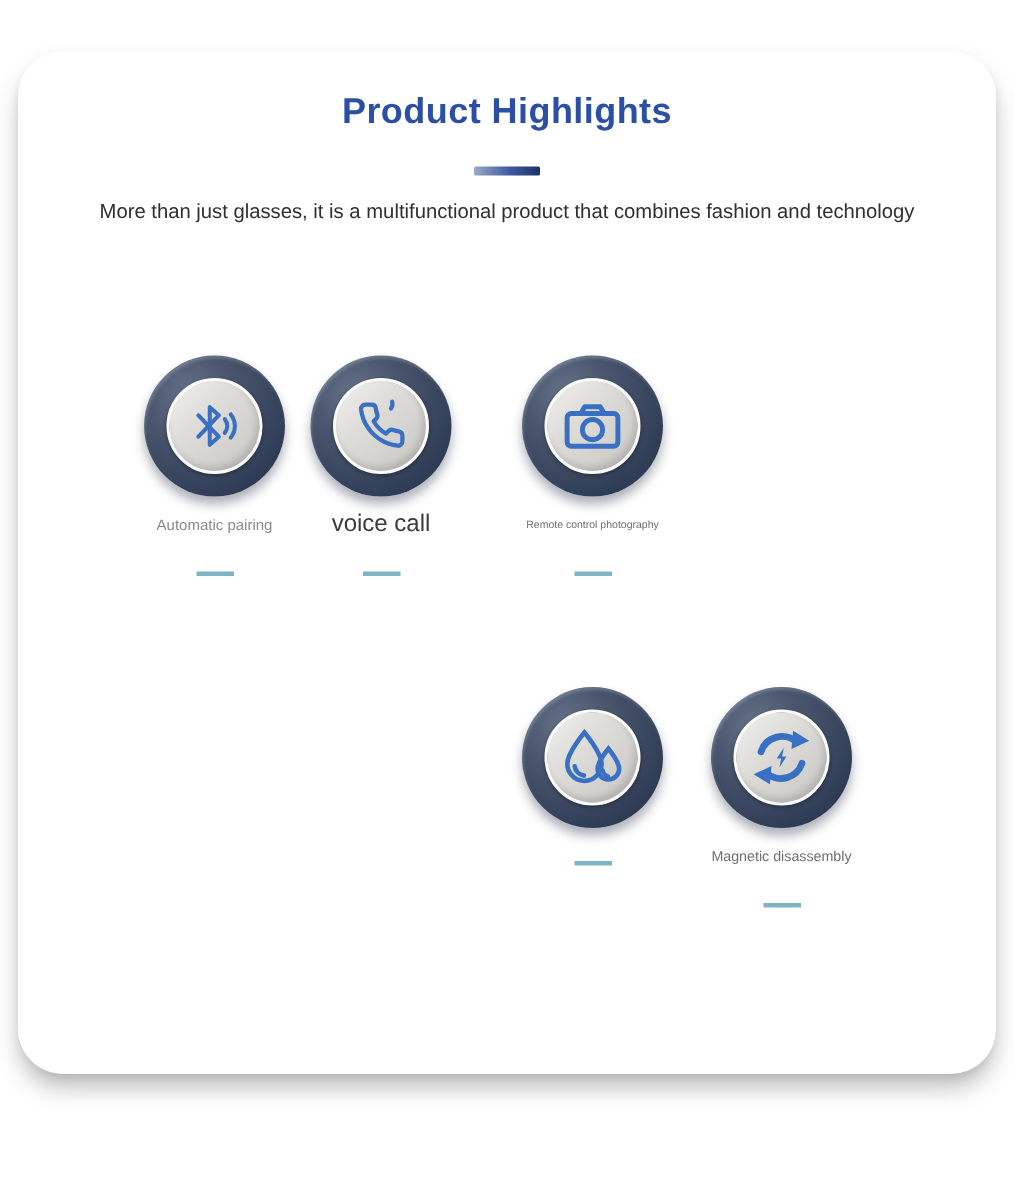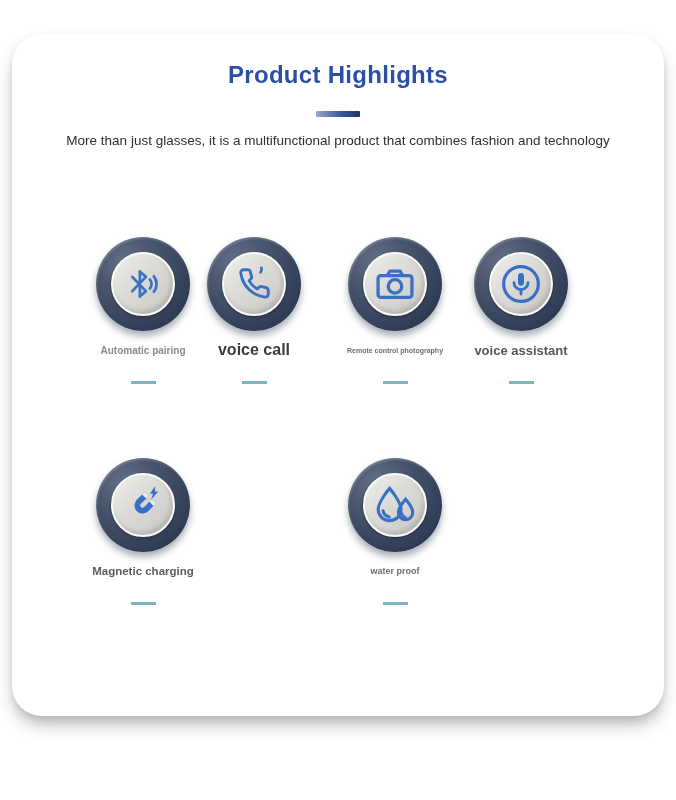--- a/index.html
+++ b/index.html
@@ -19,21 +19,21 @@
   .divider {
     position:absolute; top:77px; left:50%; transform:translateX(-50%);
     width:44px; height:6px; border-radius:1px;
     background:linear-gradient(90deg,#9aa8c2 0%, #3c59a0 55%, #1d3368 100%);
   }
   .subtitle {
     position:absolute; top:99px; left:0; width:100%;
     text-align:center; font-size:13.5px; color:#2f2f2f;
   }
 
-  .item { position:absolute; width:130px; text-align:left;font-weight:bold; }
+  .item { position:absolute; width:130px; text-align:left; }
 
   .btn {
     width:94px; height:94px; margin:0 auto; border-radius:50%;
     background:radial-gradient(circle at 32% 28%, #67748c 0%, #4a576f 30%, #313e57 72%, #232e45 100%);
     box-shadow:0 5px 7px rgba(45,55,75,0.40), inset 1px 2px 2px rgba(255,255,255,0.18);
     display:flex; align-items:center; justify-content:center;
   }
   .btn-face {
     width:64px; height:64px; border-radius:50%;
     background:linear-gradient(135deg,#f0f0ee 0%, #dddcd9 40%, #c8c7c3 100%);
@@ -105,69 +105,51 @@
               <path d="M7.5 6.2 L9 3.6 H15 L16.5 6.2"></path>
               <circle cx="12" cy="12.4" r="3.9"></circle>
             </svg>
           </span>
         </div>
       </div>
       <div class="label lbl-c">Remote control photography</div>
       <div class="dash"></div>
     </div>
 
-    <div class="item" style="left:444px; top:203px;">
-      <div class="btn">
-        <div class="btn-face">
-          <span>
-            <svg width="40" height="40" viewBox="0 0 24 24" stroke="#3a70c4" fill="none" stroke-width="1.9" stroke-linecap="round">
-              <circle cx="12" cy="12" r="10.4"></circle>
-              <rect x="10.2" y="5.4" width="3.6" height="7.6" rx="1.8" fill="#3a70c4" stroke="none"></rect>
-              <path d="M7.8 11.2 a4.2 4.2 0 0 0 8.4 0" stroke-width="1.7"></path>
-              <line x1="12" y1="15.4" x2="12" y2="18" stroke-width="1.7"></line>
-            </svg>
-          </span>
-        </div>
-      </div>
-      <div class="label lbl-d">voice assistant</div>
-      <div class="dash"></div>
-    </div>
 
-    <div class="item" style="left:66px; top:424px;">
-      <div class="btn">
-        <div class="btn-face">
-          <span>
-            <svg width="42" height="42" viewBox="0 0 26 26">
-              <g transform="rotate(45 12 14)">
-                <path d="M7 6 L7 13 A5 5 0 0 0 17 13 L17 6 L13.4 6 L13.4 13 A1.4 1.4 0 0 1 10.6 13 L10.6 6 Z" fill="#3a70c4"></path>
-                <rect x="7" y="6" width="3.6" height="2.4" fill="#eceae6"></rect>
-                <rect x="13.4" y="6" width="3.6" height="2.4" fill="#eceae6"></rect>
-              </g>
-              <polygon points="20.6,1.2 17.2,6 19.2,6 18,9.8 22.4,4.7 20.4,4.7" fill="#3a70c4"></polygon>
-            </svg>
-          </span>
-        </div>
-      </div>
-      <div class="label lbl-e">Magnetic charging</div>
-      <div class="dash"></div>
-    </div>
 
 
     <div class="item" style="left:318px; top:424px;">
       <div class="btn">
         <span>
           <span class="btn-face" style="display:flex;">
             <svg width="44" height="40" viewBox="0 0 27 24" stroke="#3a70c4" fill="none" stroke-width="1.9" stroke-linecap="round">
               <path d="M10.2 1.8 C10.2 1.8 3.2 10 3.2 14.6 A7 7 0 0 0 17.2 14.6 C17.2 10 10.2 1.8 10.2 1.8 Z"></path>
               <path d="M6.2 15.6 A4.6 4.6 0 0 0 10 19.4"></path>
               <path d="M20 8.4 C20 8.4 15.6 13.6 15.6 16.6 A4.4 4.4 0 0 0 24.4 16.6 C24.4 13.6 20 8.4 20 8.4 Z"></path>
               <path d="M17.8 17.2 A2.6 2.6 0 0 0 19.9 19.6" stroke-width="1.6"></path>
             </svg>
           </span>
         </span>
       </div>
-      <div class="label lbl-g">water proof</div>
       <div class="dash"></div>
     </div>
 
+    <div class="item" style="left:444px; top:424px;">
+      <div class="btn">
+        <div class="btn-face">
+          <span>
+            <svg width="42" height="42" viewBox="0 0 24 24">
+              <path d="M4.2 9.8 A8.4 8.4 0 0 1 17.6 6" fill="none" stroke="#3a70c4" stroke-width="2.6" stroke-linecap="round"></path>
+              <polygon points="16.4,1.8 22.6,5.6 15.8,8.8" fill="#3a70c4"></polygon>
+              <path d="M19.8 14.2 A8.4 8.4 0 0 1 6.4 18" fill="none" stroke="#3a70c4" stroke-width="2.6" stroke-linecap="round"></path>
+              <polygon points="7.6,22.2 1.4,18.4 8.2,15.2" fill="#3a70c4"></polygon>
+              <polygon points="12.9,8.2 10.2,12.4 11.9,12.4 11.2,15.8 13.9,11.6 12.2,11.6" fill="#3a70c4"></polygon>
+            </svg>
+          </span>
+        </div>
+      </div>
+      <div class="label lbl-h">Magnetic disassembly</div>
+      <div class="dash"></div>
+    </div>
 
   </div>
 </div>
 
 </body></html>

